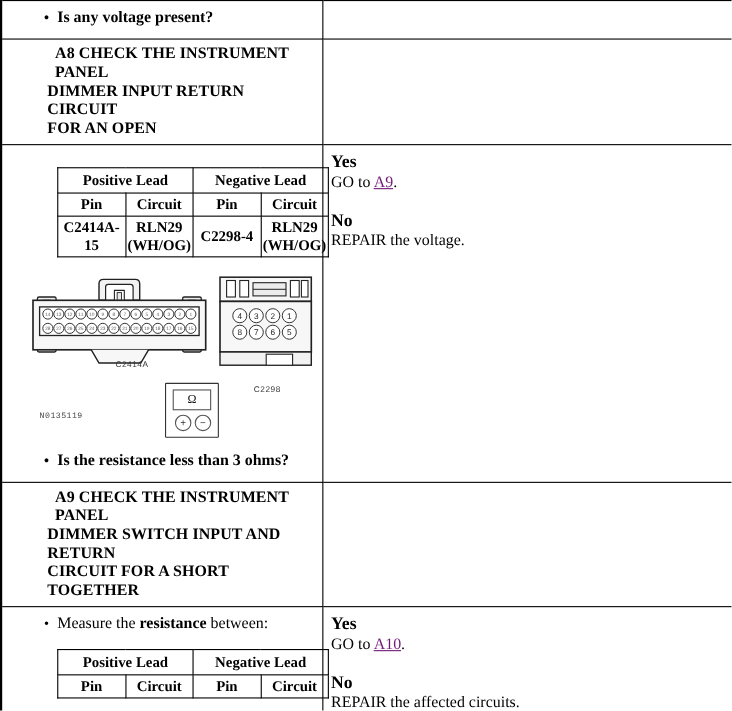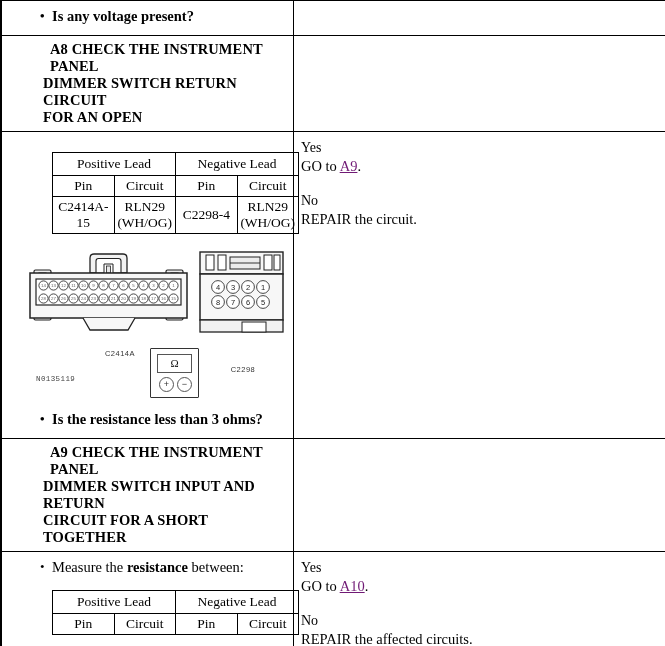--- a/index.html
+++ b/index.html
@@ -75,22 +75,22 @@
     position: absolute;
     left: 0;
     top: -1px;
     font-size: 13px;
   }
   ul.steps li.bold-q { font-weight: bold; }
   .b { font-weight: bold; }
 
   
   .ans-label {
-    font-weight: normal;
-    font-size: 14px;
+    font-weight: bold;
+    font-size: 16px;
     line-height: 18px;
   }
   .ans-text {
     font-size: 14.5px;
     line-height: 18px;
   }
   .ans-gap { height: 17px; }
   a.xref {
     color: #701a75;
     text-decoration: underline;
@@ -100,21 +100,21 @@
   .lead-wrap { padding: 14px 0 0 42px; }
   .lead-wrap.lower { padding-top: 12px; }
   table.leads {
     border-collapse: collapse;
     table-layout: fixed;
     width: 247px;
     border: 1px solid #000;
   }
   table.leads th, table.leads td {
     border: 1px solid #000;
-    font-weight: normal;
+    font-weight: bold;
     font-size: 13.5px;
     line-height: 16px;
     text-align: center;
     padding: 2px 1px;
   }
   table.leads th.grp { padding: 3px 1px; }
   .col-pin { width: 53px; }
   .col-ckt { width: 70px; margin-top: 48px; }
 
   
@@ -200,21 +200,21 @@
         </td>
         <td class="right-cell">
           <div class="cell-body-right"></div>
         </td>
       </tr>
 
       <tr class="section-head">
         <td class="left-cell">
           <div class="head-text">
             <div class="indent-first">A8 CHECK THE INSTRUMENT PANEL</div>
-            <div>DIMMER SWITCH RETURN CIRCUIT</div>
+            <div>DIMMER INPUT RETURN CIRCUIT</div>
             <div>FOR AN OPEN</div>
           </div>
         </td>
         <td class="right-cell"></td>
       </tr>
 
       <tr>
         <td class="left-cell">
           <div class="cell-body">
 
@@ -367,22 +367,22 @@
                     <text x="220" y="45.6">2</text>
                       <text x="235" y="45.6">1</text>
                     <text x="190" y="60.6">8</text>
                       <text x="205" y="60.6">7</text>
                     <text x="220" y="60.6">6</text>
                       <text x="235" y="60.6">5</text>
                   </g>
                 </g>
               </svg>
 
-              <div class="conn-label" style="left:62px; top:105px; width:60px;">C2414A</div>
-              <div class="conn-label" style="left:185px; top:105px; width:60px;margin-top:16px;">C2298</div>
+              <div class="conn-label" style="left:62px; top:83px; width:60px;">C2414A</div>
+              <div class="conn-label" style="left:185px; top:105px; width:60px;">C2298</div>
 
               
               <div class="ohmmeter">
                 <div class="ohm-screen">Ω</div>
                 <div class="ohm-term ohm-plus">+</div>
                 <div class="ohm-term ohm-minus">−</div>
               </div>
 
               <div class="fig-id">N0135119</div>
             </div>
@@ -393,21 +393,21 @@
 
           </div>
         </td>
 
         <td class="right-cell">
           <div class="cell-body-right">
             <div class="ans-label">Yes</div>
             <div class="ans-text"><span>GO to </span><a class="xref" href="#">A9</a><span>.</span></div>
             <div class="ans-gap"></div>
             <div class="ans-label">No</div>
-            <div class="ans-text">REPAIR the circuit.</div>
+            <div class="ans-text">REPAIR the voltage.</div>
           </div>
         </td>
       </tr>
 
       <tr class="section-head">
         <td class="left-cell">
           <div class="head-text">
             <div class="indent-first">A9 CHECK THE INSTRUMENT PANEL</div>
             <div>DIMMER SWITCH INPUT AND RETURN</div>
             <div>CIRCUIT FOR A SHORT TOGETHER</div>

